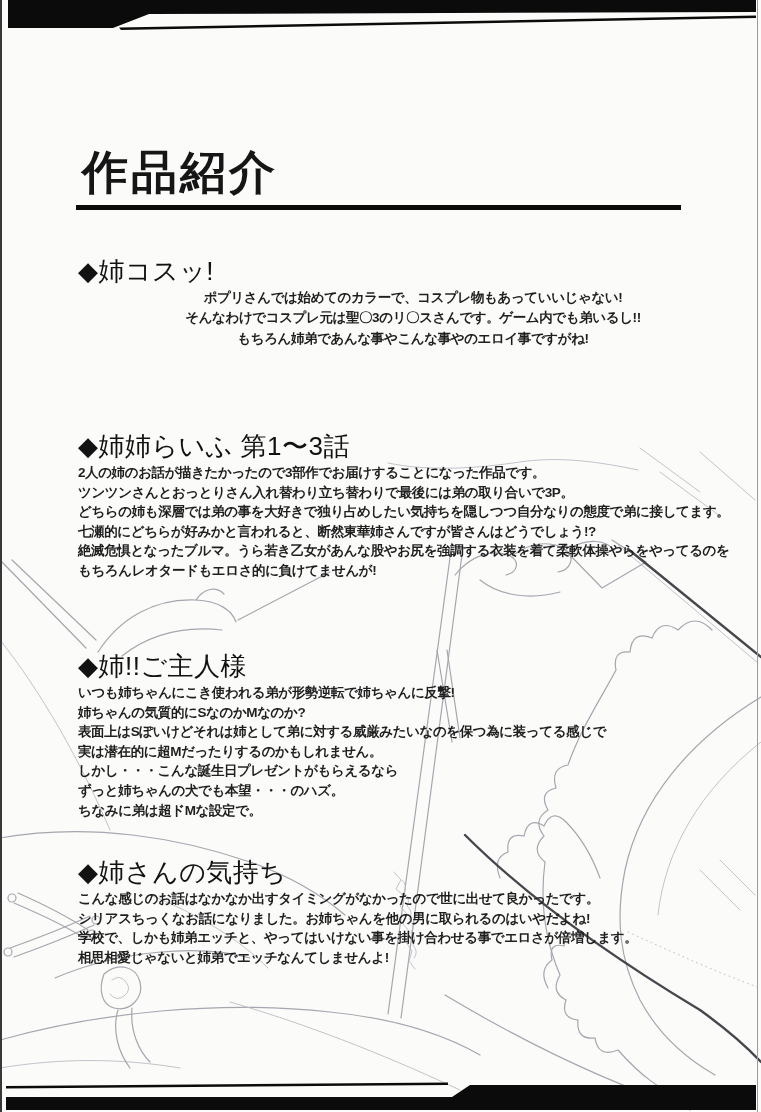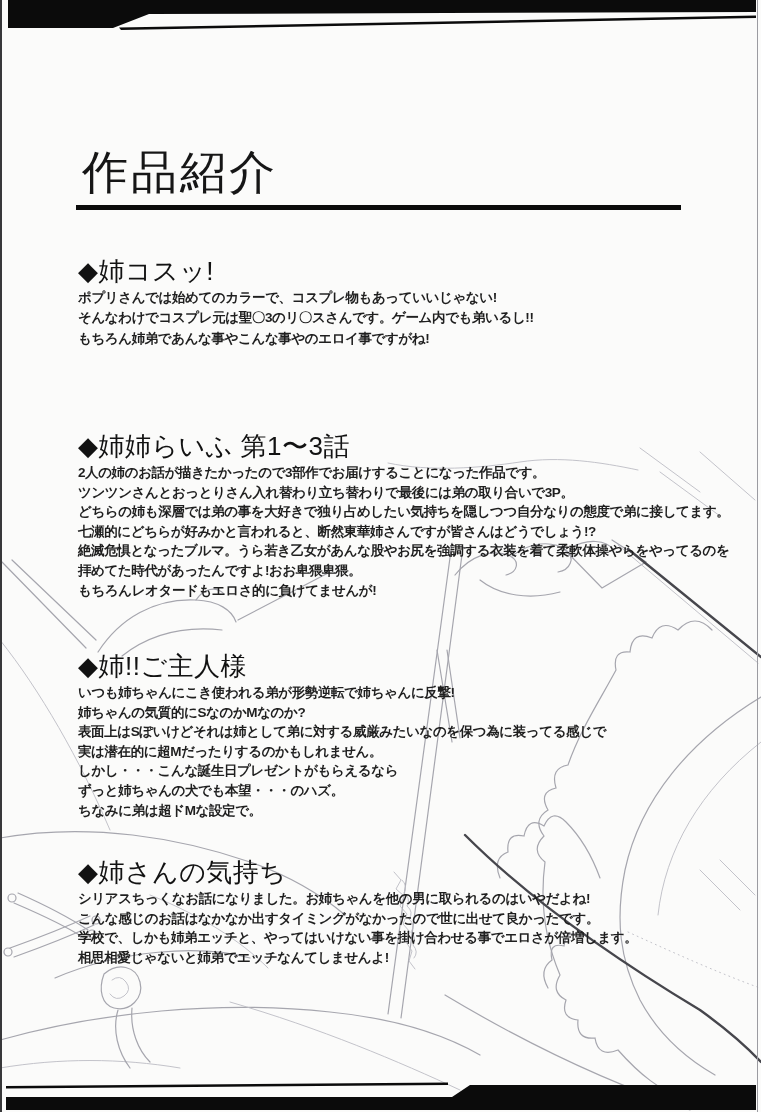--- a/index.html
+++ b/index.html
@@ -20,38 +20,38 @@
   }
   svg.layer{position:absolute;left:0;top:0;width:761px;height:1112px;}
   .sketch-stroke{fill:none;stroke:var(--sketch);stroke-width:1.2;stroke-linecap:round;}
   .sketch-faint{fill:none;stroke:#bcbcc4;stroke-width:0.9;stroke-linecap:round;}
   .sketch-bold{fill:none;stroke:var(--sketch-dark);stroke-width:2.4;stroke-linecap:round;}
   .banner{fill:var(--ink);stroke:none;}
   .edge-left{position:absolute;left:0;top:0;width:2px;height:1112px;background:#38383a;}
   .edge-right{position:absolute;left:757px;top:0;width:1px;height:1112px;background:#9b9ba1;}
   .page-title{
     position:absolute;left:82px;top:142px;
-    font-size:46px;font-weight:normal;letter-spacing:3px;
+    font-size:46px;font-weight:bold;letter-spacing:3px;
     color:#161616;white-space:nowrap;
   }
   .title-underline{
     position:absolute;left:76px;top:205px;width:605px;height:5px;
     background:var(--ink);
   }
   .section{position:absolute;left:78px;width:670px;}
   .s0{top:256px}.s1{top:431px}.s2{top:651px}.s3{top:857px}
   .section-heading{
     display:block;font-size:26px;font-weight:400;line-height:30px;
     letter-spacing:0.5px;color:#121212;white-space:nowrap;margin-bottom:2px;
   }
   .body-line{
     font-size:13.5px;font-weight:600;letter-spacing:-0.4px;
     line-height:19.6px;white-space:nowrap;color:var(--text);
   }
-  .s0 .body-line{line-height:20.3px;}
+  .s0 .body-line{line-height:20.3px;text-align:center;}
 </style>
 </head>
 <body>
 
 <div class="page">
 
   <svg class="layer" viewBox="0 0 761 1112" aria-hidden="true">
 
     <path class="sketch-stroke" d="M452,543 L388,1014"></path>
     <path class="sketch-stroke" d="M463,547 L401,1018"></path>
@@ -145,40 +145,39 @@
         </div>
     </div>
       <div class="section s1">
       <span class="section-heading">◆姉姉らいふ 第1〜3話</span>
       <div>
           <div class="body-line">2人の姉のお話が描きたかったので3部作でお届けすることになった作品です。</div>
           <div class="body-line">ツンツンさんとおっとりさん入れ替わり立ち替わりで最後には弟の取り合いで3P。</div>
           <div class="body-line">どちらの姉も深層では弟の事を大好きで独り占めしたい気持ちを隠しつつ自分なりの態度で弟に接してます。</div>
           <div class="body-line">七瀬的にどちらが好みかと言われると、断然東華姉さんですが皆さんはどうでしょう!?</div>
           <div class="body-line">絶滅危惧となったブルマ。うら若き乙女があんな股やお尻を強調する衣装を着て柔軟体操やらをやってるのを</div>
-          <div class="body-line">拝めてた時代があったんですよ!おお卑猥卑猥。</div>
           <div class="body-line">もちろんレオタードもエロさ的に負けてませんが!</div>
         </div>
     </div>
       <div class="section s2">
       <span class="section-heading">◆姉!!ご主人様</span>
       <div>
           <div class="body-line">いつも姉ちゃんにこき使われる弟が形勢逆転で姉ちゃんに反撃!</div>
           <div class="body-line">姉ちゃんの気質的にSなのかMなのか?</div>
           <div class="body-line">表面上はSぽいけどそれは姉として弟に対する威厳みたいなのを保つ為に装ってる感じで</div>
           <div class="body-line">実は潜在的に超Mだったりするのかもしれません。</div>
           <div class="body-line">しかし・・・こんな誕生日プレゼントがもらえるなら</div>
           <div class="body-line">ずっと姉ちゃんの犬でも本望・・・のハズ。</div>
           <div class="body-line">ちなみに弟は超ドMな設定で。</div>
         </div>
     </div>
       <div class="section s3">
       <span class="section-heading">◆姉さんの気持ち</span>
       <div>
+          <div class="body-line">こんな感じのお話はなかなか出すタイミングがなかったので世に出せて良かったです。</div>
           <div class="body-line">シリアスちっくなお話になりました。お姉ちゃんを他の男に取られるのはいやだよね!</div>
-          <div class="body-line">こんな感じのお話はなかなか出すタイミングがなかったので世に出せて良かったです。</div>
           <div class="body-line">学校で、しかも姉弟エッチと、やってはいけない事を掛け合わせる事でエロさが倍増します。</div>
           <div class="body-line">相思相愛じゃないと姉弟でエッチなんてしませんよ!</div>
         </div>
     </div>
     </div>
 
 </div>
 
 </body></html>

